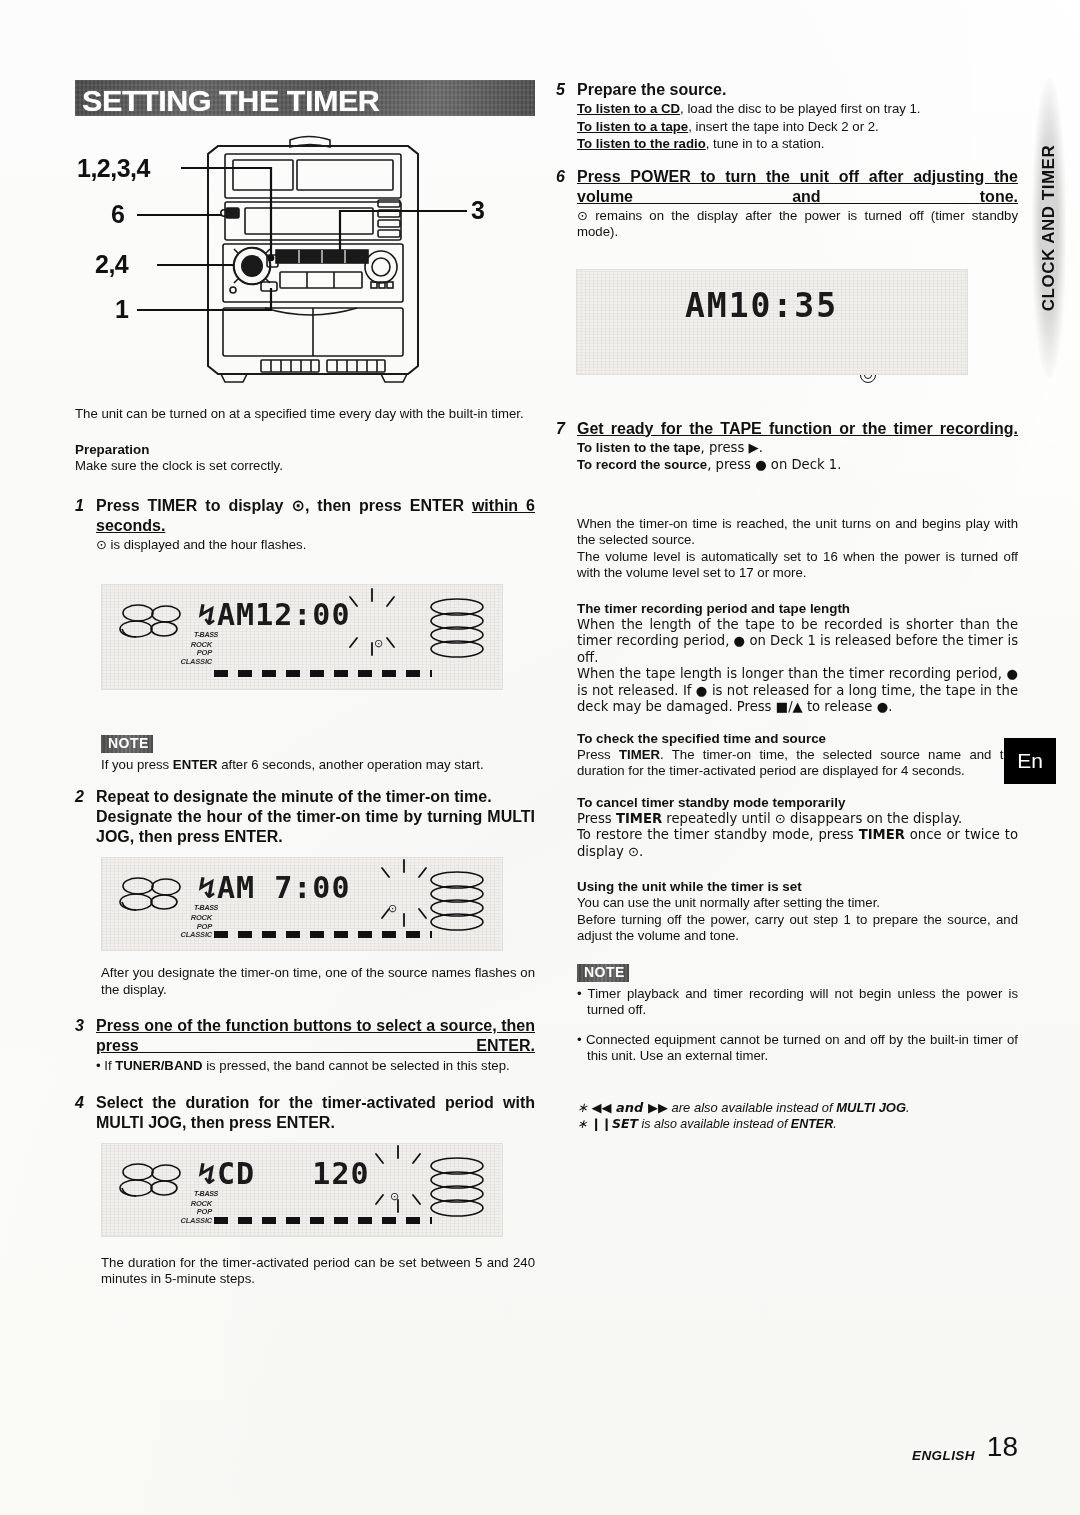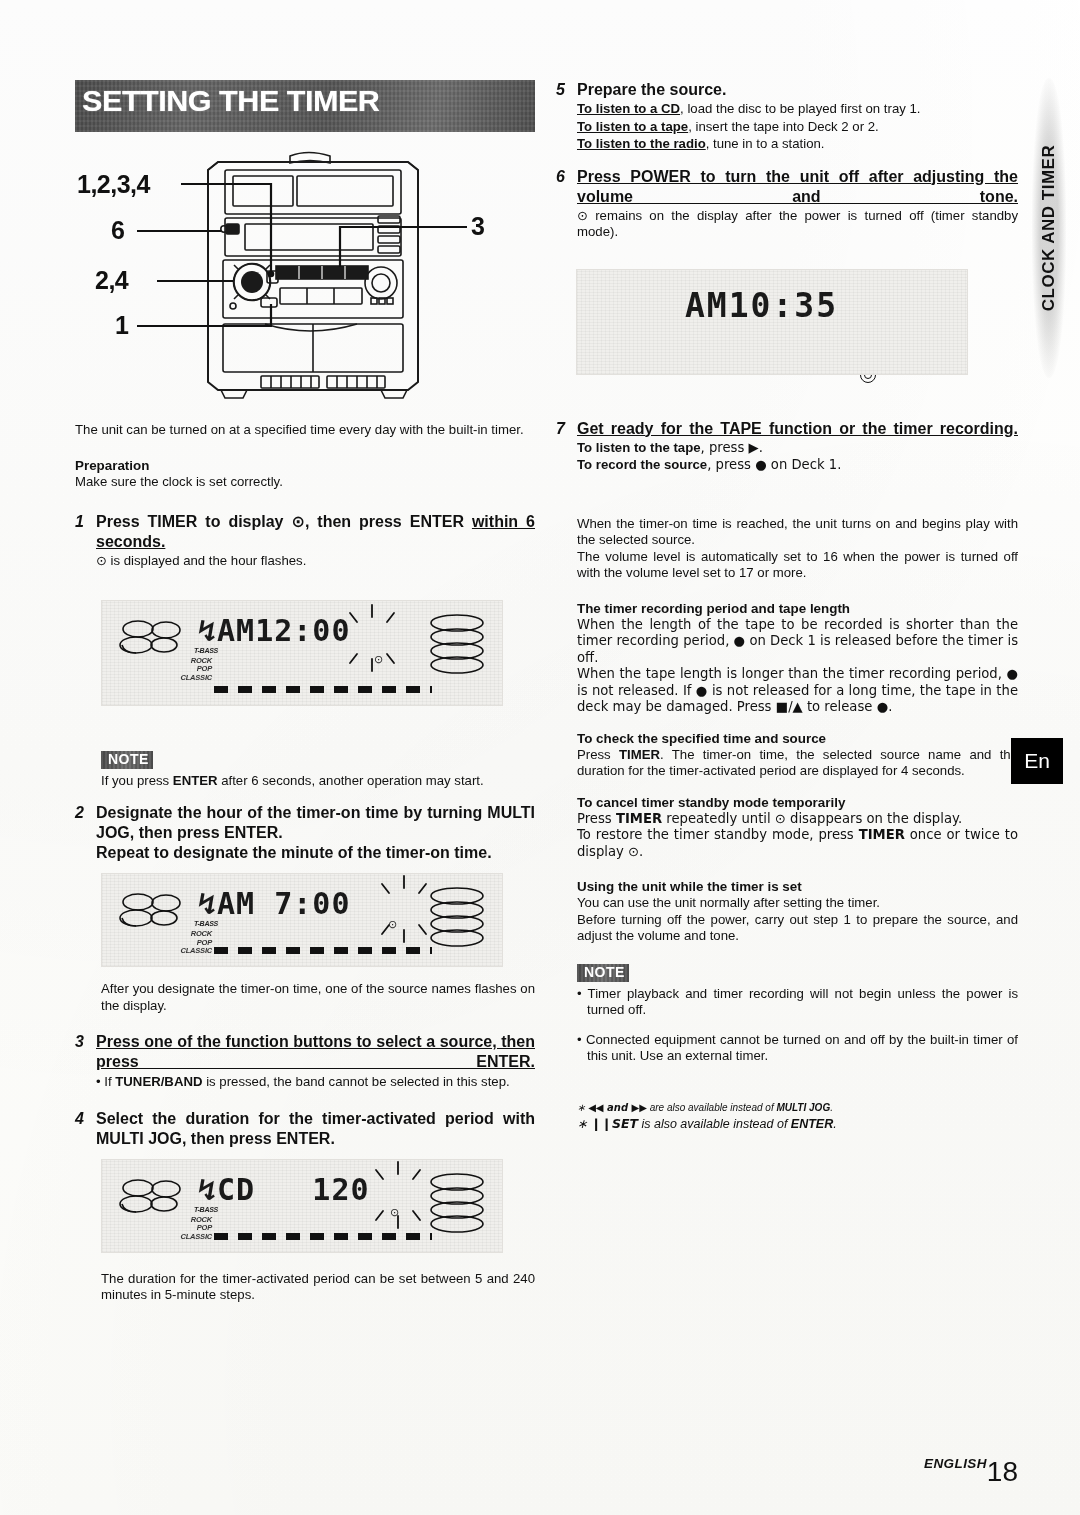--- a/index.html
+++ b/index.html
@@ -23,21 +23,21 @@
     pointer-events:none;
   }
 
   
   .col-left{position:absolute;left:75px;top:80px;width:460px;}
   .col-right{position:absolute;left:556px;top:80px;width:462px;}
 
   
   .banner{
     position:relative;
-    width:460px;height:52px;
+    width:460px;height:36px;
     background:
       repeating-linear-gradient(90deg, rgba(255,255,255,0.05) 0 2px, rgba(0,0,0,0.05) 2px 4px),
       repeating-linear-gradient(0deg, rgba(255,255,255,0.04) 0 2px, rgba(0,0,0,0.04) 2px 5px),
       linear-gradient(100deg,#4c4c4c 0%, #666 25%, #555 55%, #6d6d6d 78%, #4f4f4f 100%);
     overflow:hidden;
   }
   .banner-title{
     position:absolute;left:10px;top:4px;
     font-size:30px;font-weight:bold;color:#fff;
     letter-spacing:-0.5px;
@@ -156,30 +156,30 @@
     background:radial-gradient(ellipse at 50% 50%, rgba(0,0,0,.16) 0 38%, rgba(0,0,0,.05) 62%, transparent 74%);
     border-radius:50%/40%;
   }
   .side-tab .vtext{
     position:absolute;left:50%;top:50%;
     transform:translate(-50%,-50%) rotate(-90deg);
     white-space:nowrap;
     font-size:17px;font-weight:bold;letter-spacing:0.5px;
   }
   .en-tab{
-    position:absolute;right:17px;top:738px;
+    position:absolute;right:24px;top:738px;
     width:52px;height:46px;background:#000;
     color:#fff;font-size:21px;
     display:flex;align-items:center;justify-content:center;
   }
 
   
   .footer{
-    position:absolute;right:62px;bottom:27px;
-    display:flex;align-items:flex-start;gap:0;
+    position:absolute;right:62px;bottom:52px;
+    display:flex;align-items:flex-end;gap:12px;
   }
   .footer .lang{font-size:13.5px;font-weight:bold;font-style:italic;letter-spacing:0.4px;}
   .footer .pgnum{font-size:28px;}
 
   .sym{font-family:"DejaVu Sans", sans-serif;}
   .clk-inline{font-family:"DejaVu Sans", sans-serif;font-size:13px;}
   .spacer-14{height:14px;}
   .spacer-18{height:18px;}
   .spacer-22{height:22px;}
 </style>
@@ -339,22 +339,22 @@
     <div style="padding-left:26px;">
       <span class="note-badge">NOTE</span>
       <p class="body-text nojust" style="margin-top:4px;"><span>If you press </span><span class="b">ENTER</span><span> after 6 seconds, another operation may start.</span></p>
     </div>
 
     <div class="spacer-14"></div>
 
     <div class="step">
       <div class="step-num">2</div>
       <div class="step-body">
+        <div class="step-title">Repeat to designate the minute of the timer-on time.</div>
         <div class="step-title">Designate the hour of the timer-on time by turning MULTI JOG, then press ENTER.</div>
-        <div class="step-title">Repeat to designate the minute of the timer-on time.</div>
       </div>
     </div>
 
     <div class="lcd">
       <svg class="discs" viewBox="0 0 72 44">
         <g fill="none" stroke="#111" stroke-width="1.6">
           <ellipse cx="22" cy="12" rx="15" ry="8"></ellipse>
           <ellipse cx="50" cy="13" rx="14" ry="8"></ellipse>
           <ellipse cx="20" cy="28" rx="16" ry="8"></ellipse>
           <ellipse cx="48" cy="28" rx="13" ry="7"></ellipse>
@@ -541,21 +541,21 @@
 
     <div style="padding-left:21px;width:441px;">
       <span class="note-badge">NOTE</span>
       <p class="bullet" style="margin-top:4px;">• Timer playback and timer recording will not begin unless the power is turned off.</p>
       <p class="bullet">• Connected equipment cannot be turned on and off by the built-in timer of this unit.  Use an external timer.</p>
     </div>
 
     <div class="spacer-22"></div>
 
     <div style="padding-left:21px;width:441px;">
-      <p class="body-text nojust i" style="font-size:10px;"><span>∗ </span><span class="b sym">◀◀ and ▶▶</span><span> are also available instead of </span><span class="b">MULTI JOG</span><span>.</span></p>
+      <p class="body-text nojust i" style="font-size:13px;"><span>∗ </span><span class="b sym">◀◀ and ▶▶</span><span> are also available instead of </span><span class="b">MULTI JOG</span><span>.</span></p>
       <p class="body-text nojust i" style="font-size:12.5px;"><span>∗ </span><span class="b sym">❙❙SET</span><span> is also available instead of </span><span class="b">ENTER</span><span>.</span></p>
     </div>
   </div>
 
   <div class="side-tab">
     <div class="blob"></div>
     <div class="vtext">CLOCK AND TIMER</div>
   </div>
 
   <div class="en-tab">

